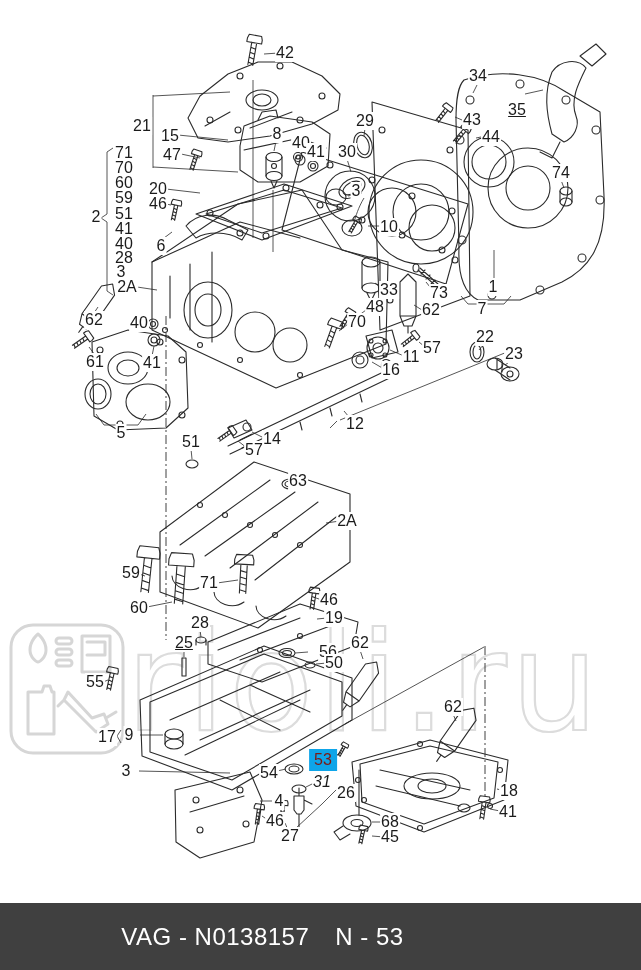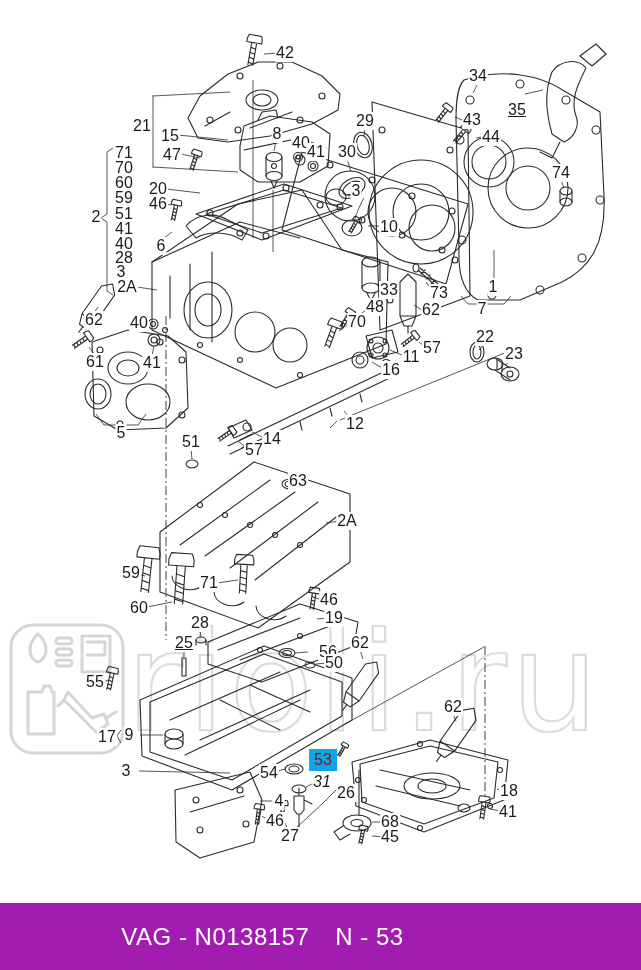--- a/index.html
+++ b/index.html
@@ -396,19 +396,19 @@
         <span class="callout" style="left: 275px; top: 821px;">46</span>
         <span class="callout" style="left: 290px; top: 836px;">27</span>
         <span class="callout" style="left: 390px; top: 822px;">68</span>
         <span class="callout" style="left: 390px; top: 837px;">45</span>
         <span class="callout" style="left: 453px; top: 707px;">62</span>
         <span class="callout" style="left: 509px; top: 791px;">18</span>
         <span class="callout" style="left: 508px; top: 812px;">41</span>
       </div>
   </div>
 
-  <div class="footer-bar" style="background: #a21caf; color: rgb(255, 255, 255);">
+  <div class="footer-bar" style="background: #404040; color: rgb(255, 255, 255);">
     <div class="footer-inner">
       <span>VAG - N0138157</span>
       <span>N - 53</span>
     </div>
   </div>
 </div>
 
 </body></html>

